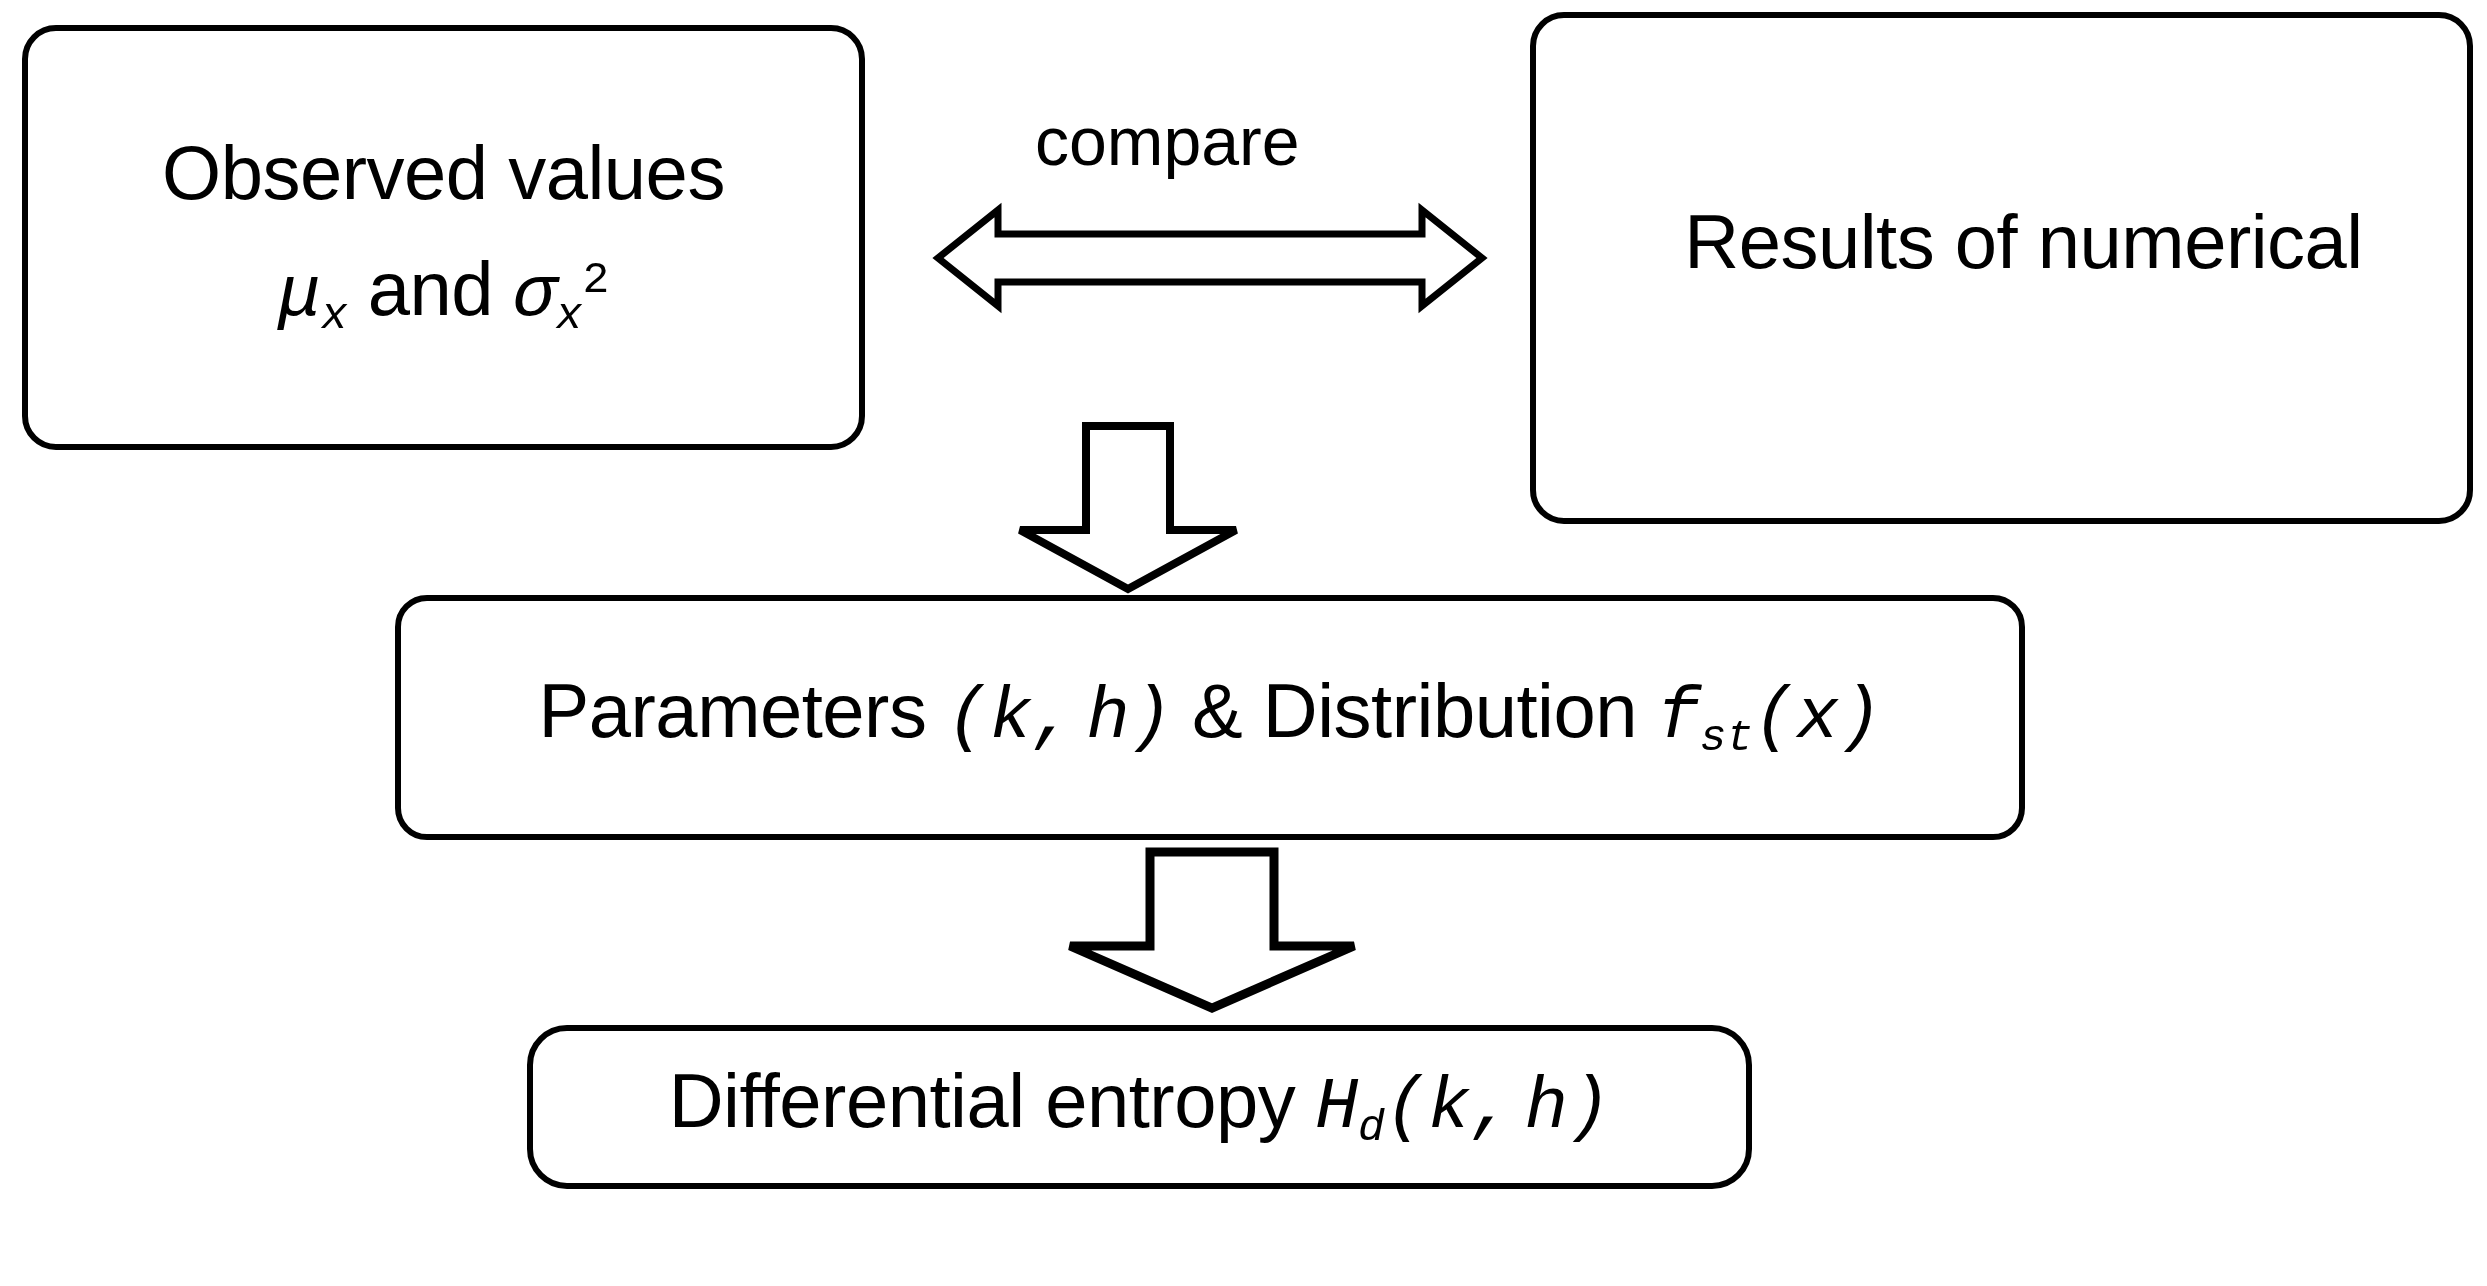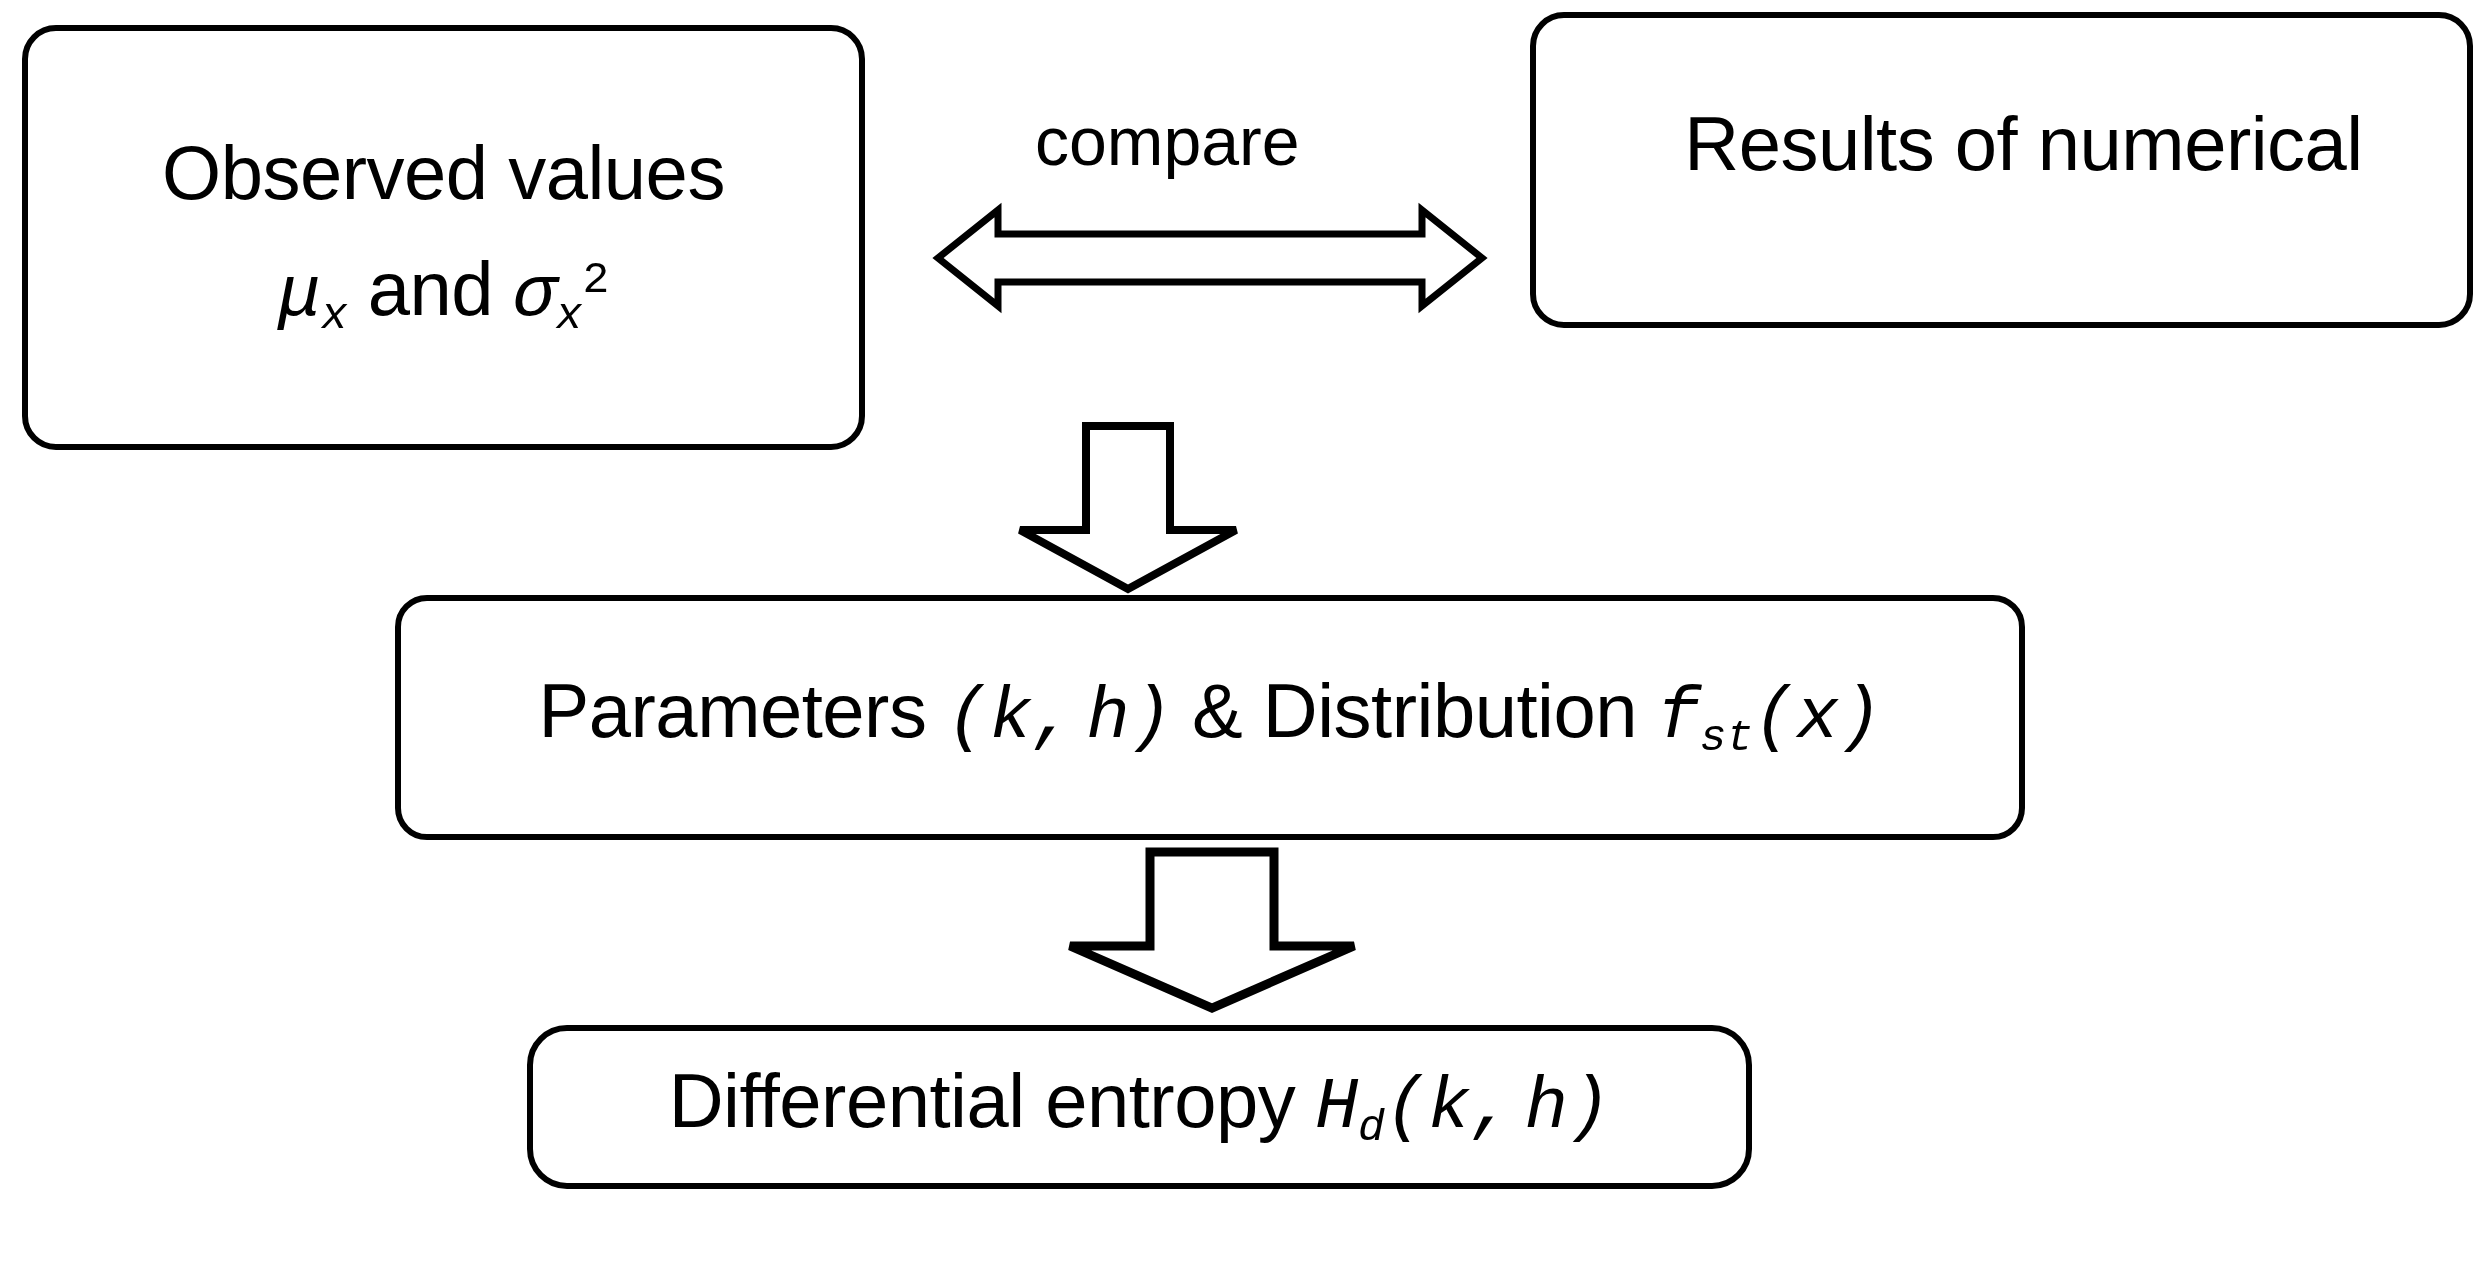--- a/index.html
+++ b/index.html
@@ -34,21 +34,21 @@
     line-height: 1.0;
   }
   .node .line {
     display: block;
     white-space: nowrap;
     font-size: 76px;
     letter-spacing: -0.5px;
   }
 
   #node-observed        { left: 22px;  top: 25px;   width: 843px;  height: 425px; }
-  #node-results         { left: 1530px; top: 12px;  width: 943px;  height: 316px; padding-left: 44px; }
+  #node-results         { left: 1530px; top: 12px;  width: 943px;  height: 512px; padding-left: 44px; }
   #node-parameters      { left: 395px; top: 595px;  width: 1630px; height: 245px; border-radius: 32px; }
   #node-entropy         { left: 527px; top: 1025px; width: 1225px; height: 164px; border-radius: 40px; }
 
   #node-observed .line:first-child { margin-bottom: 40px; text-align: center; }
   #node-results  .line:first-child { margin-bottom: 52px; }
 
   
   .mathv {
     font-family: Liberation Mono, monospace;
     font-style: italic;

